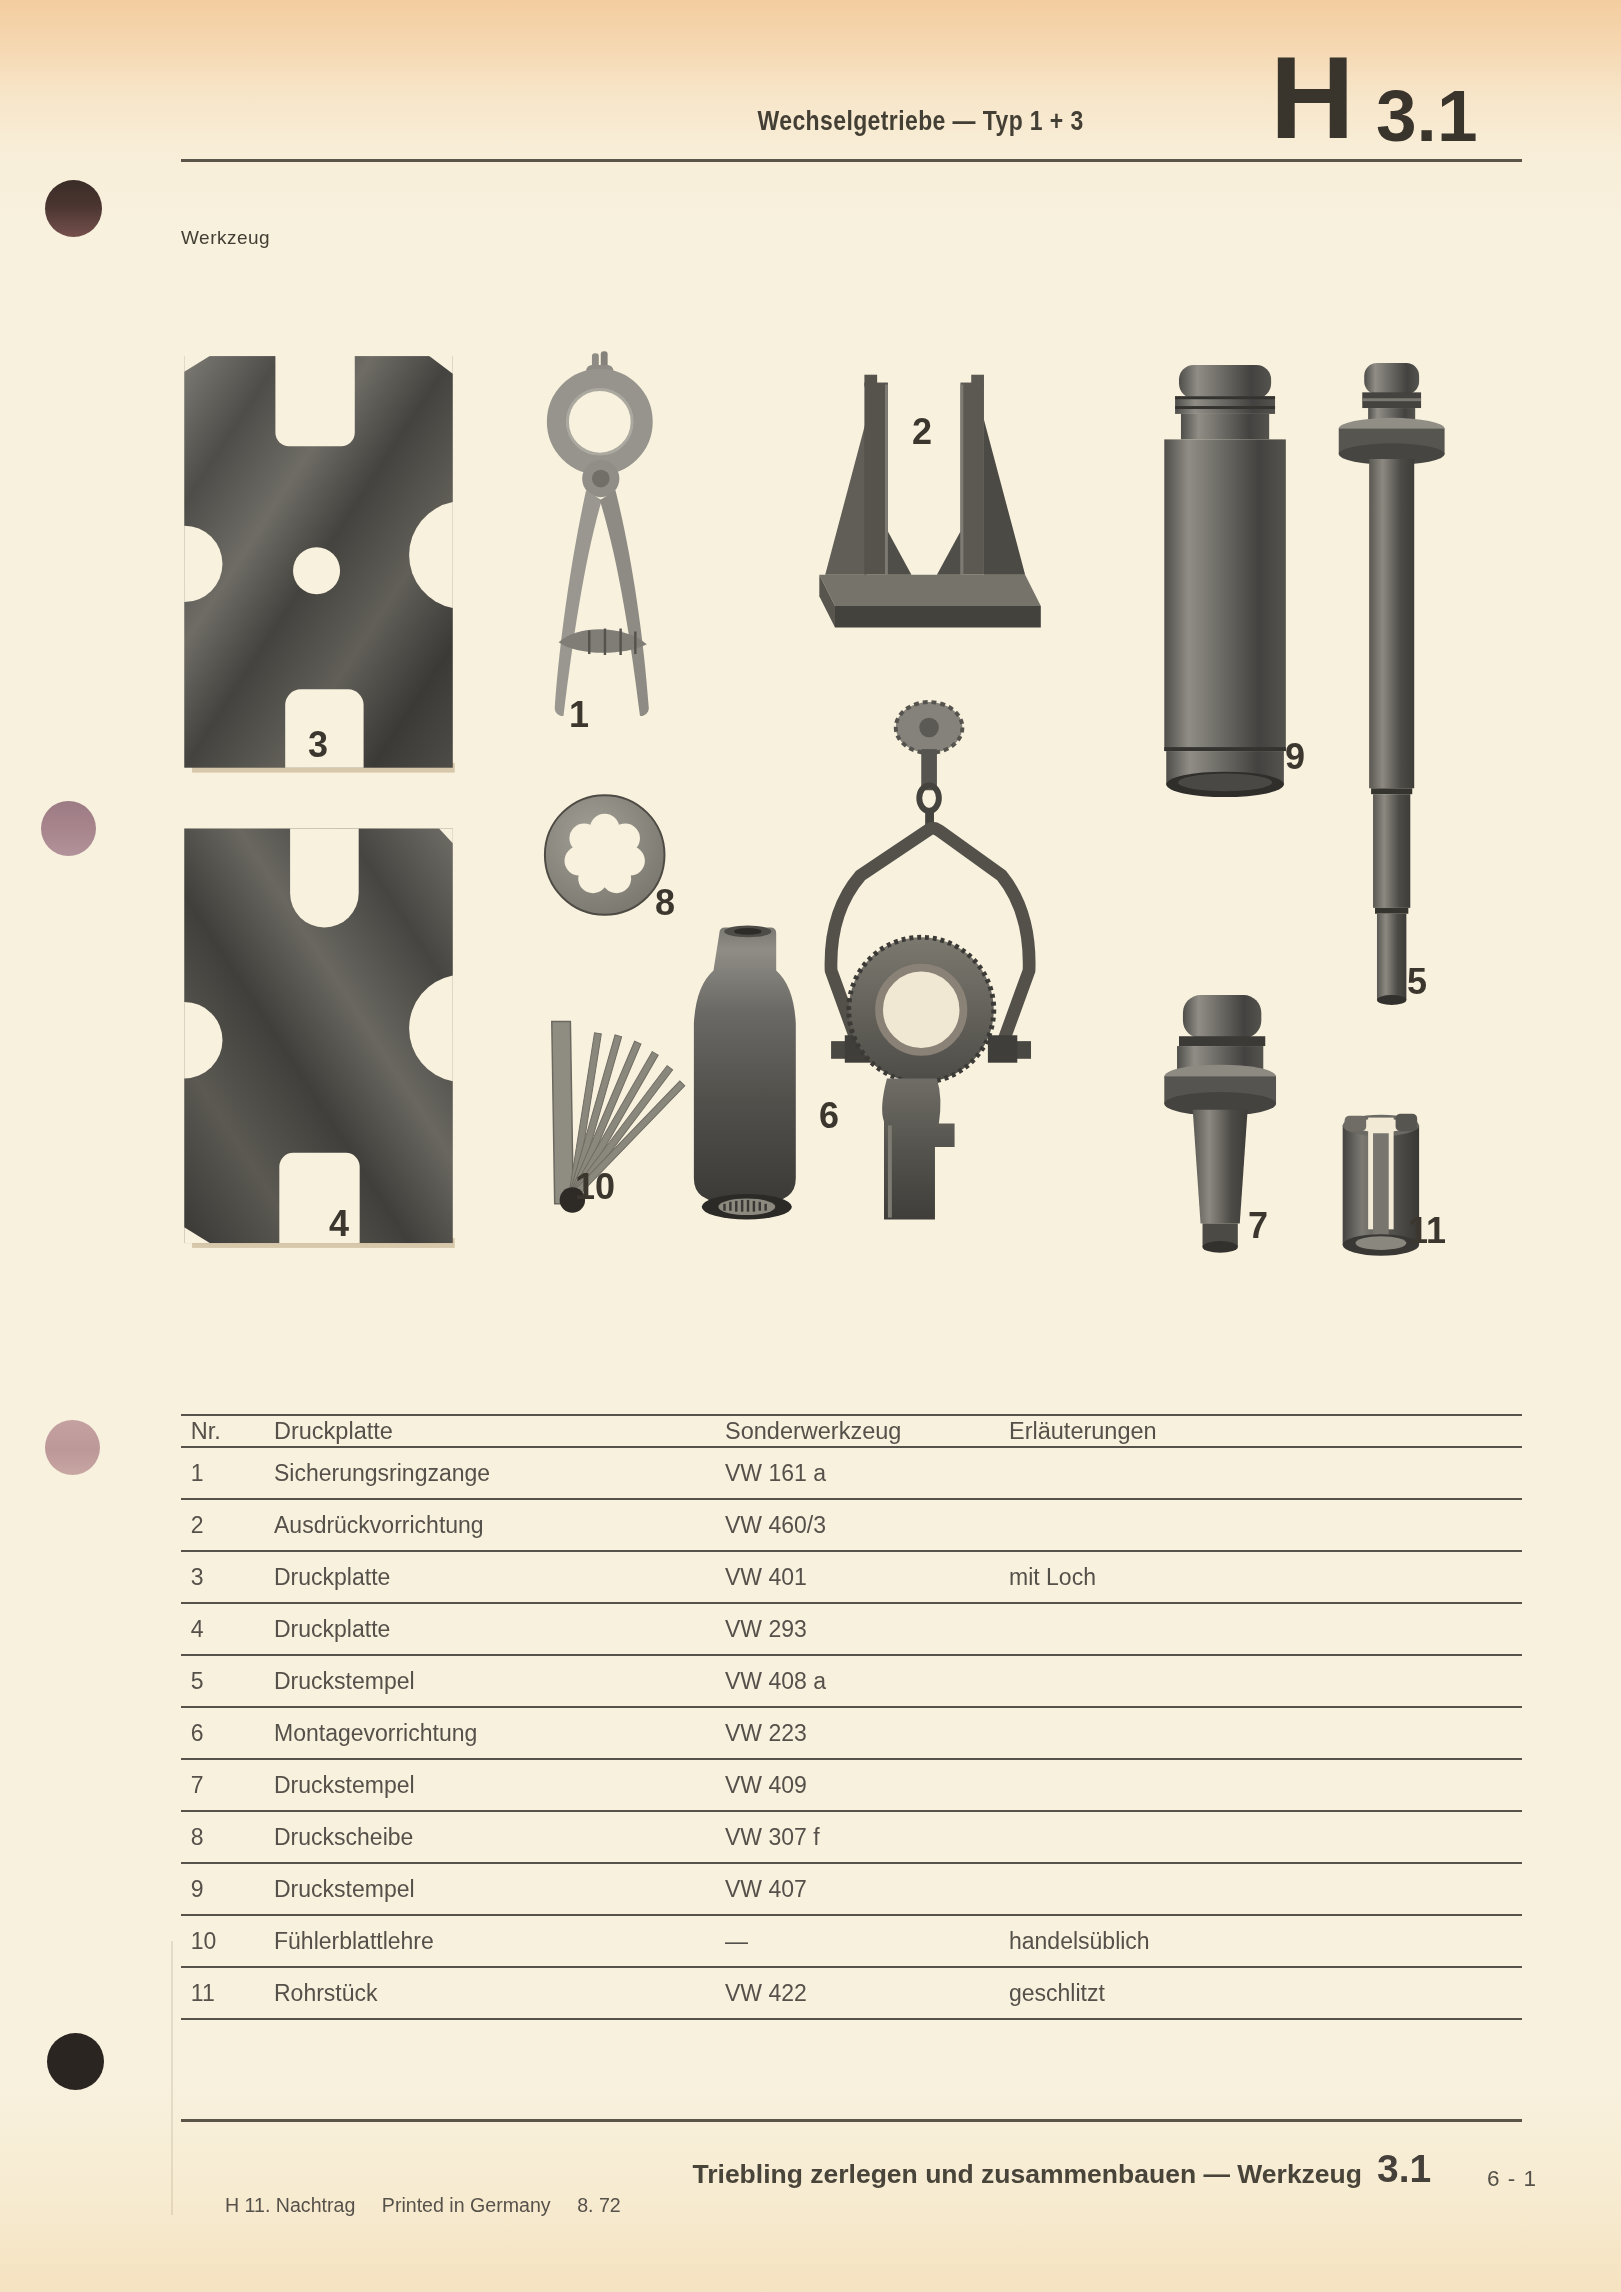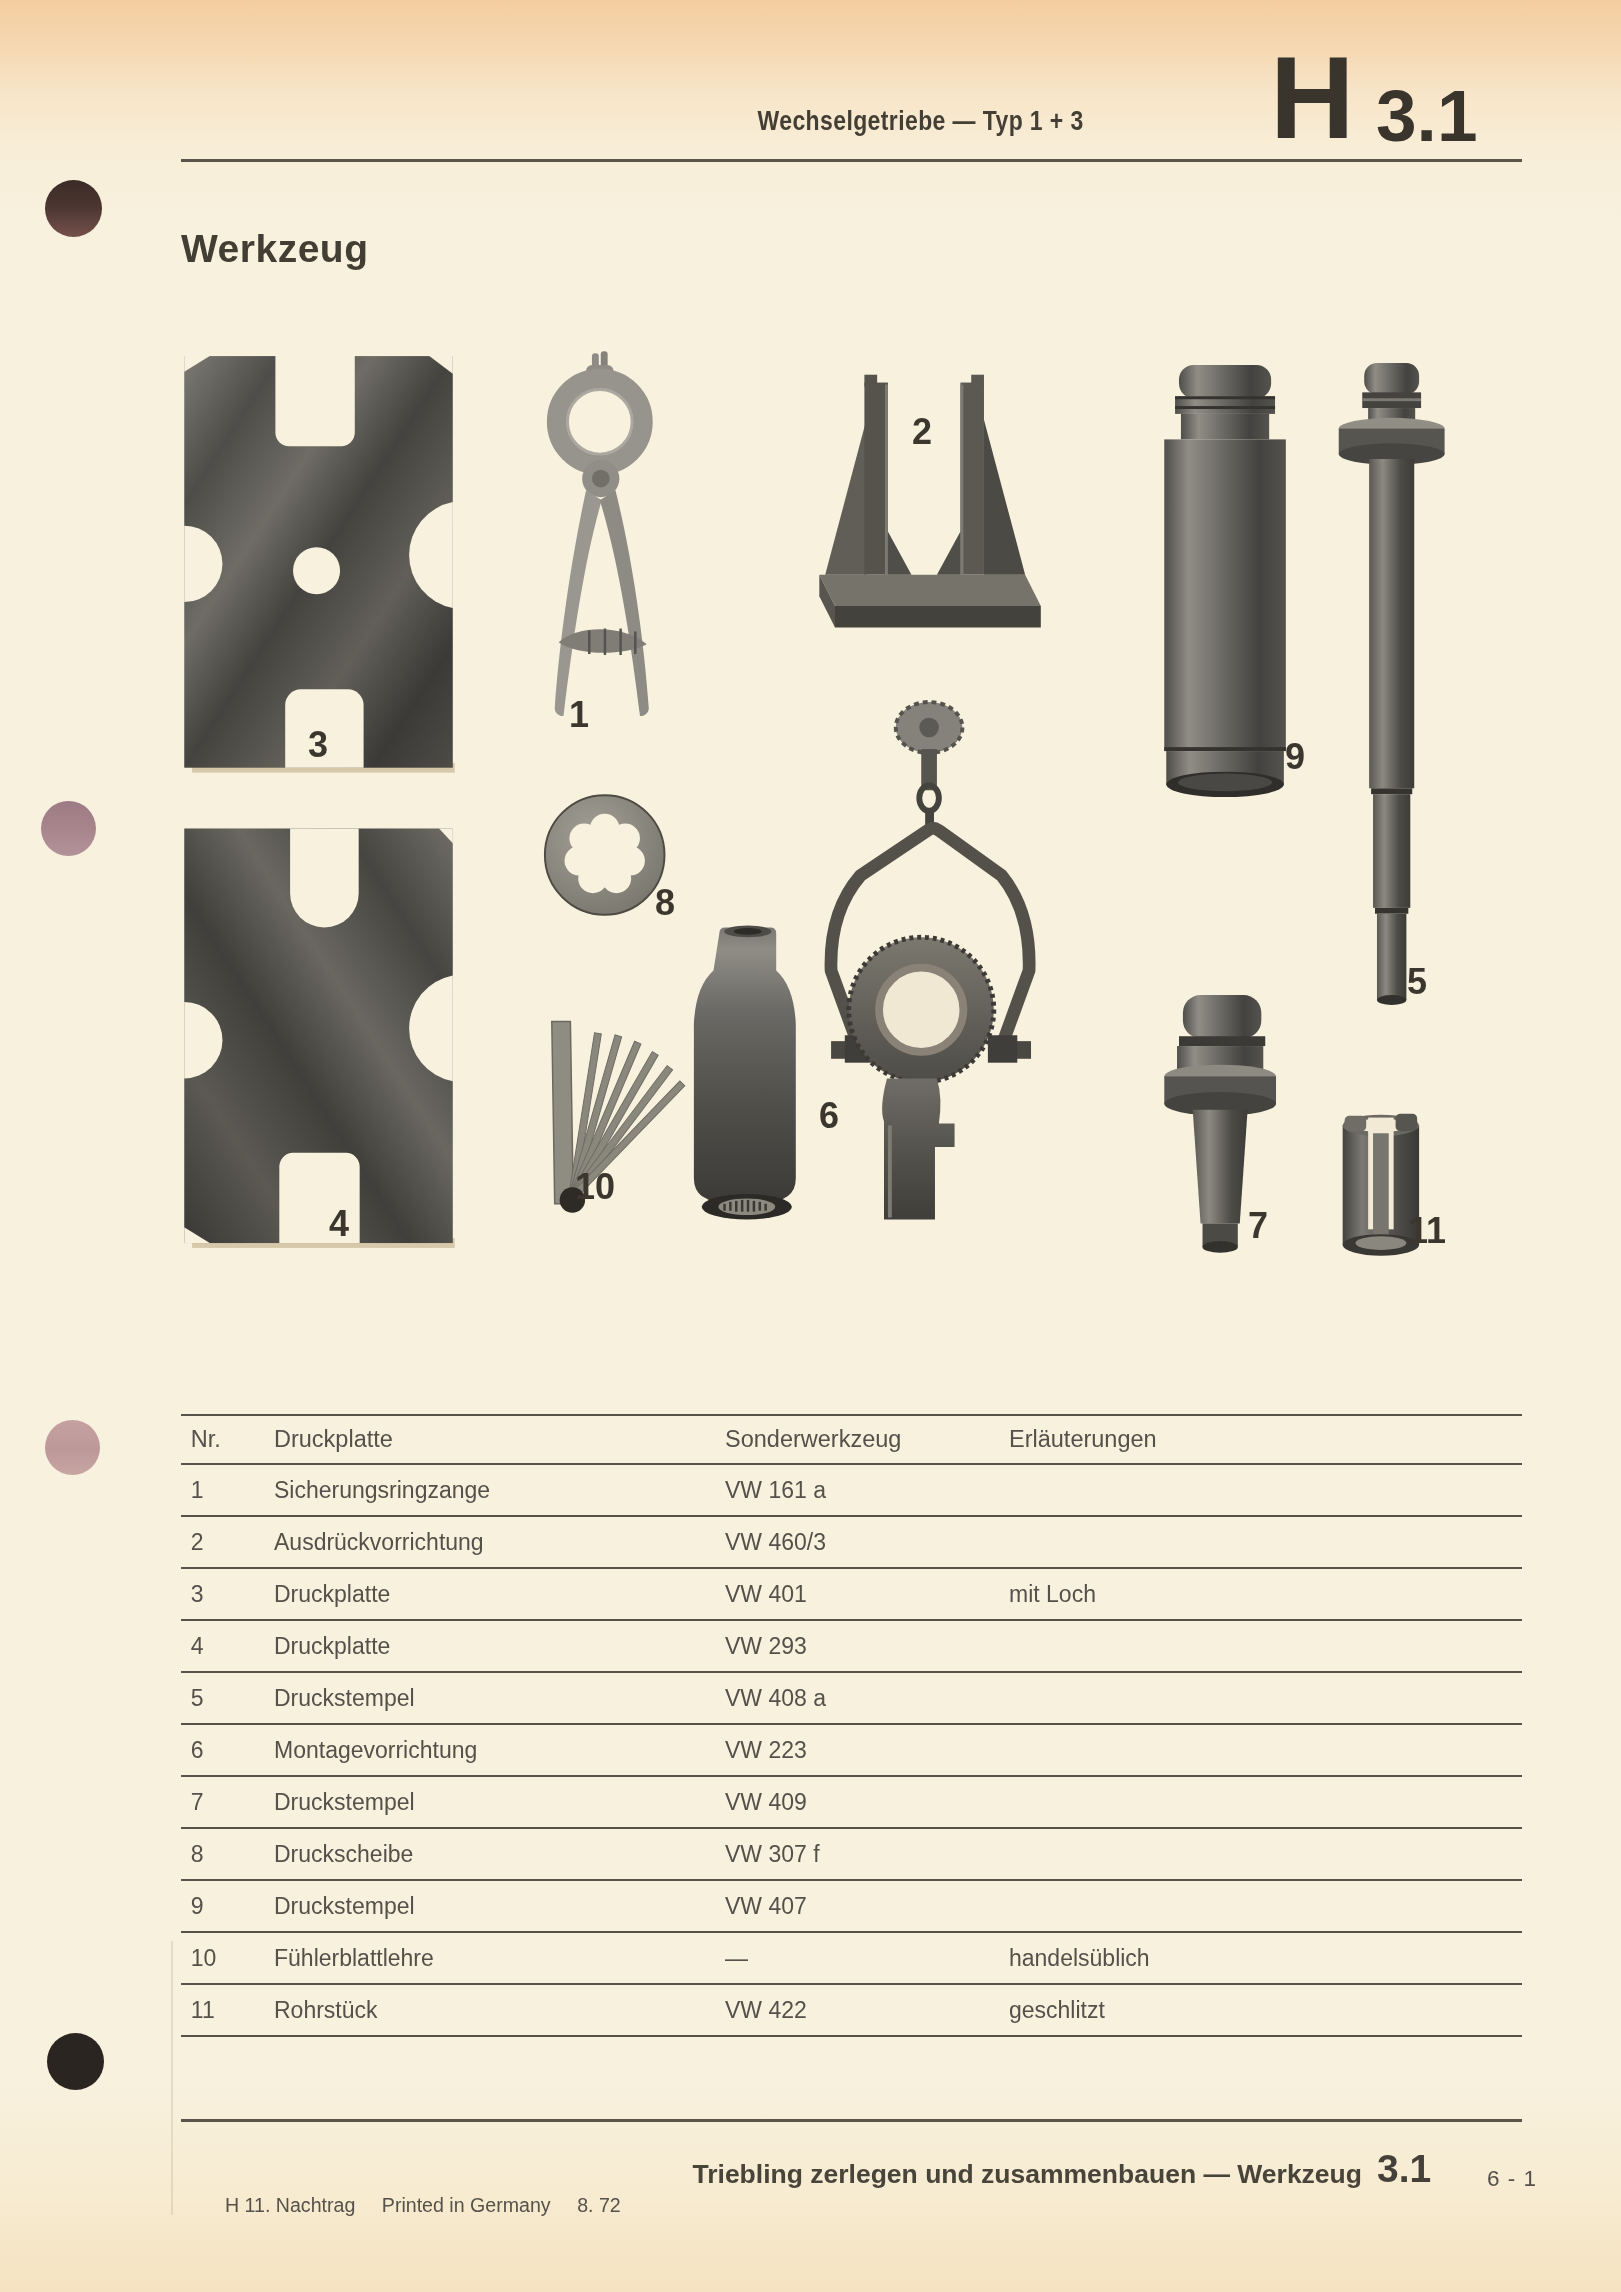--- a/index.html
+++ b/index.html
@@ -10,30 +10,30 @@
       #f3cd9f 0px, #f5d7b0 44px, #f7e5c8 93px, #f8eed8 152px,
       #f8f1de 225px, #f8f1de 2078px, #f7ecd2 2186px, #f5e2c0 2293px);
   }
   .abs{position:absolute;}
   
   .hdr-title{font-weight:bold; font-size:28px; color:#443f35; letter-spacing:0.5px;
     transform:scaleX(.82); transform-origin:right center; white-space:nowrap;}
   .hdr-H{font-weight:bold; font-size:117px; line-height:1; color:#39342c;}
   .hdr-num{font-weight:bold; font-size:73px; line-height:1; color:#39342c;}
   .rule{background:#5a5449; height:3.4px;}
-  .heading{font-weight:bold; font-size:39px; color:#433e34; letter-spacing:0.5px;}
+  .heading{font-weight:normal; font-size:19px; color:#433e34; letter-spacing:0.5px;}
   
   .hole{position:absolute; border-radius:50%;}
   
   .fig-label{position:absolute; transform:translate(-50%,-50%);
     font-weight:bold; font-size:36px; color:#3b372f;}
   
   .tbl{position:absolute; left:181px; top:1414px; width:1341px; color:#55504a;}
   .thead{display:grid; grid-template-columns:93px 451px 284px 1fr;
-    align-items:center; height:51px; box-sizing:border-box;
+    align-items:center; height:34px; box-sizing:border-box;
     border-top:2.9px solid #57534a; border-bottom:2.9px solid #57534a;
     font-size:23.5px;}
   .trow{display:grid; grid-template-columns:93px 451px 284px 1fr;
     align-items:center; height:52px; box-sizing:border-box;
     border-bottom:2.9px solid #57534a; font-size:23px;}
   .cell-nr{padding-left:9.8px;}
   
   .foot-caption{font-weight:bold; font-size:26.5px; color:#49443a; text-align:right; white-space:nowrap;}
   .foot-num{font-weight:bold; font-size:39px; color:#45403a;}
   .foot-page{font-size:22.5px; color:#55504a; letter-spacing:1px;}

